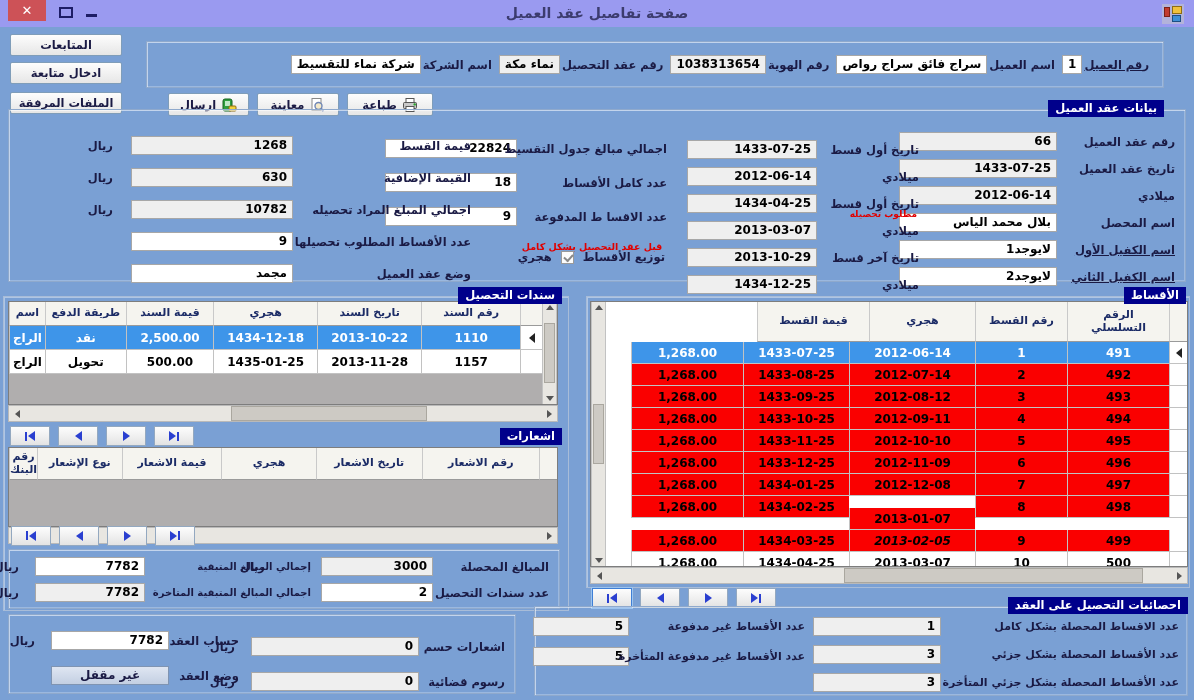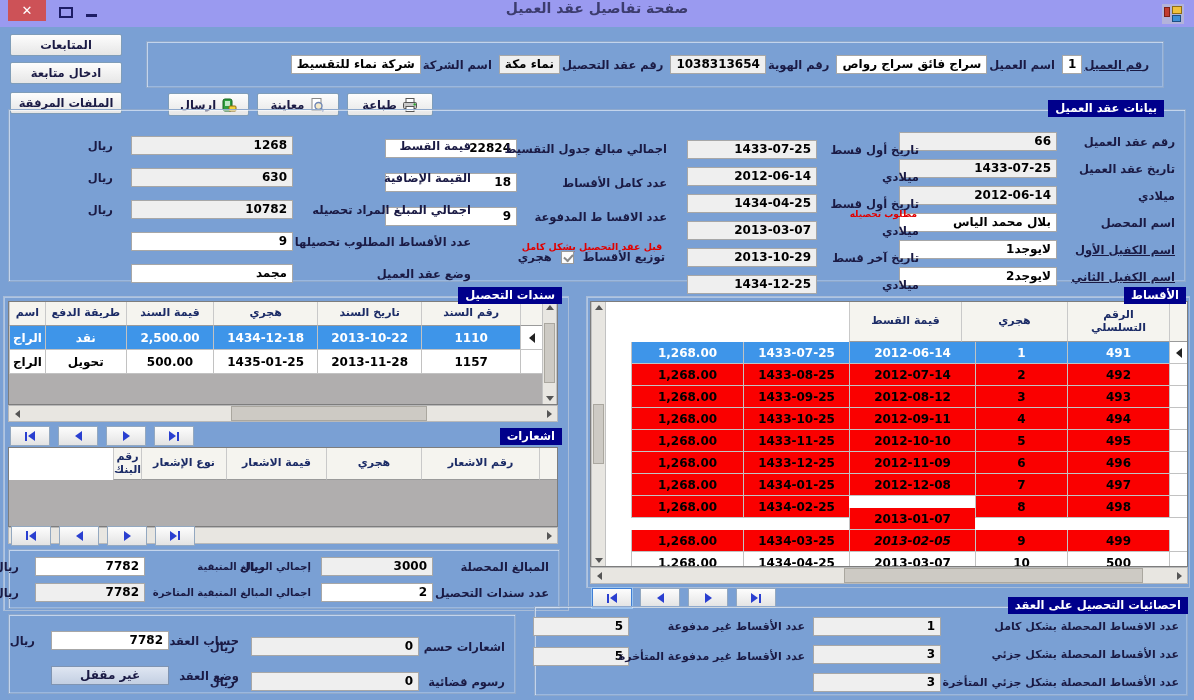--- a/index.html
+++ b/index.html
@@ -8,21 +8,21 @@
     position:relative;
     background:#7aa0d4;
     font-family:"DejaVu Sans", sans-serif;
     font-weight:bold;
     direction:rtl;
     font-size:12px;
     color:#1a1a44;
   }
   
   .titlebar { position:absolute; top:0; left:0; width:1194px; height:27px; background:#9a9af0; z-index:20; }
-  .win-title { text-align:center; font-size:14px; color:#3c3c6e; }
+  .win-title { text-align:center; padding-top:5px; font-size:14px; color:#3c3c6e; }
   .close-btn { position:absolute; left:8px; top:0; width:38px; height:21px; background:#cd5257; color:#fff;
     text-align:center; line-height:21px; font-size:13px; cursor:default; }
   .max-btn { position:absolute; left:59px; top:7px; width:14px; height:11px; border:2px solid #1d1d66; }
   .min-btn { position:absolute; left:86px; top:14px; width:11px; height:3px; background:#1d1d66; }
   .form-icon { position:absolute; right:10px; top:4px; width:22px; height:20px; }
   .form-icon i { position:absolute; display:block; }
   .fi-frame { left:0; top:0; width:22px; height:20px; background:#c9c9c9; opacity:.55; }
   .fi-red    { left:2px; top:3px;  width:6px;  height:10px; background:#c23b2e; border:1px solid #7d2016; }
   .fi-yellow { left:10px; top:2px; width:10px; height:8px;  background:#f0c23c; border:1px solid #8f6d12; }
   .fi-blue   { left:10px; top:11px; width:9px; height:7px;  background:#3f8fd6; border:1px solid #1c4f84; }
@@ -347,20 +347,21 @@
   </div>
 </div>
 
 <div class="frame" style="left:586px; top:296px; width:604px; height:292px;"></div>
 <div class="tab" style="right:8px; top:287px;">الأقساط</div>
 <div class="grid" style="left:590px; top:301px; width:598px; height:266px;">
     <div class="gmain">
       <div class="ghead">
         <div class="gh-cell" style="width: 18px; height: 40px;"></div>
         <div class="gh-cell" style="width: 102px; height: 40px; padding: 0px 14px;">الرقم التسلسلي</div>
+        <div class="gh-cell" style="width: 92px; height: 40px;">رقم القسط</div>
         <div class="gh-cell" style="width: 106px; height: 40px;">هجري</div>
         <div class="gh-cell" style="width: 112px; height: 40px;">قيمة القسط</div>
       </div>
       <div class="grow">
         <div class="g-cell g-sel" style="width: 18px; height: 22px;">
           <i class="sel-tri"></i>
         </div>
         <div class="g-cell st-selected" style="width: 102px; height: 22px;">491</div>
         <div class="g-cell st-selected" style="width: 92px; height: 22px;">1</div>
         <div class="g-cell st-selected" style="width: 126px; height: 22px;">2012-06-14</div>
@@ -542,20 +543,21 @@
       <i class="vcr-bar"></i>
     </div>
   </div>
 
 <div class="tab" style="right:632px; top:428px;">اشعارات</div>
 <div class="grid" style="left:8px; top:447px; width:550px; height:80px;">
     <div class="gmain">
       <div class="ghead">
         <div class="gh-cell" style="width: 18px; height: 32px;"></div>
         <div class="gh-cell" style="width: 118px; height: 32px;">رقم الاشعار</div>
+        <div class="gh-cell" style="width: 106px; height: 32px;">تاريخ الاشعار</div>
         <div class="gh-cell" style="width: 95px; height: 32px;">هجري</div>
         <div class="gh-cell" style="width: 100px; height: 32px;">قيمة الاشعار</div>
         <div class="gh-cell" style="width: 85px; height: 32px;">نوع الإشعار</div>
         <div class="gh-cell" style="width: 28px; height: 32px;">رقم البنك</div>
       </div>
       <div class="gfill"></div>
     </div>
   </div>
 <div class="hscroll" style="left:8px; top:527px; width:550px;">
   <div class="vcr" style="position:static; margin-left:2px;">

